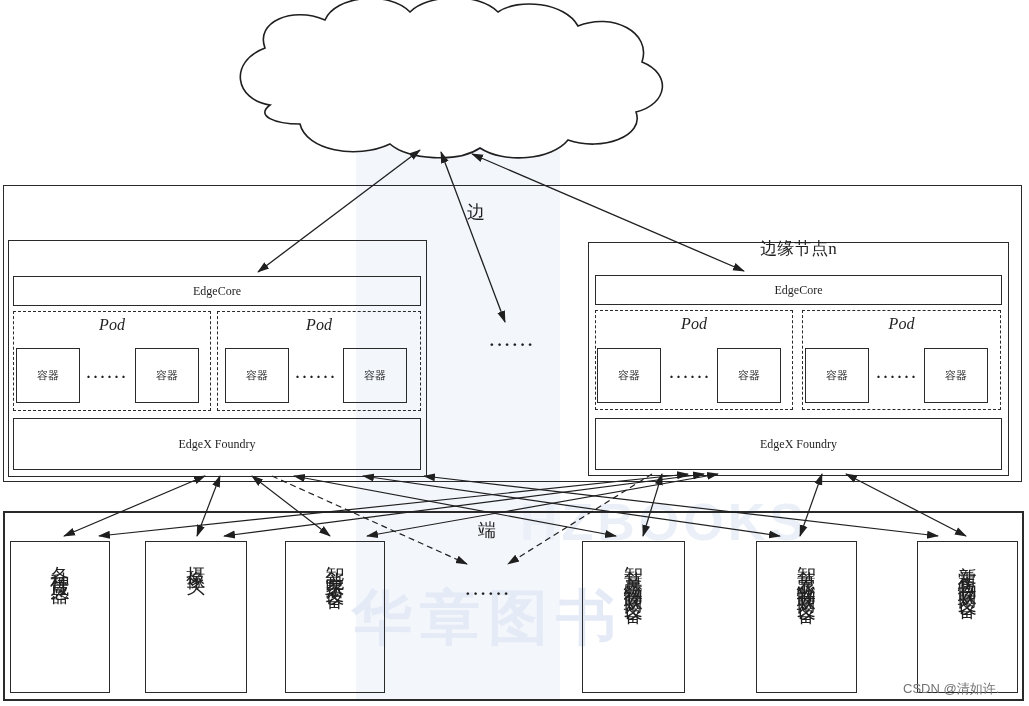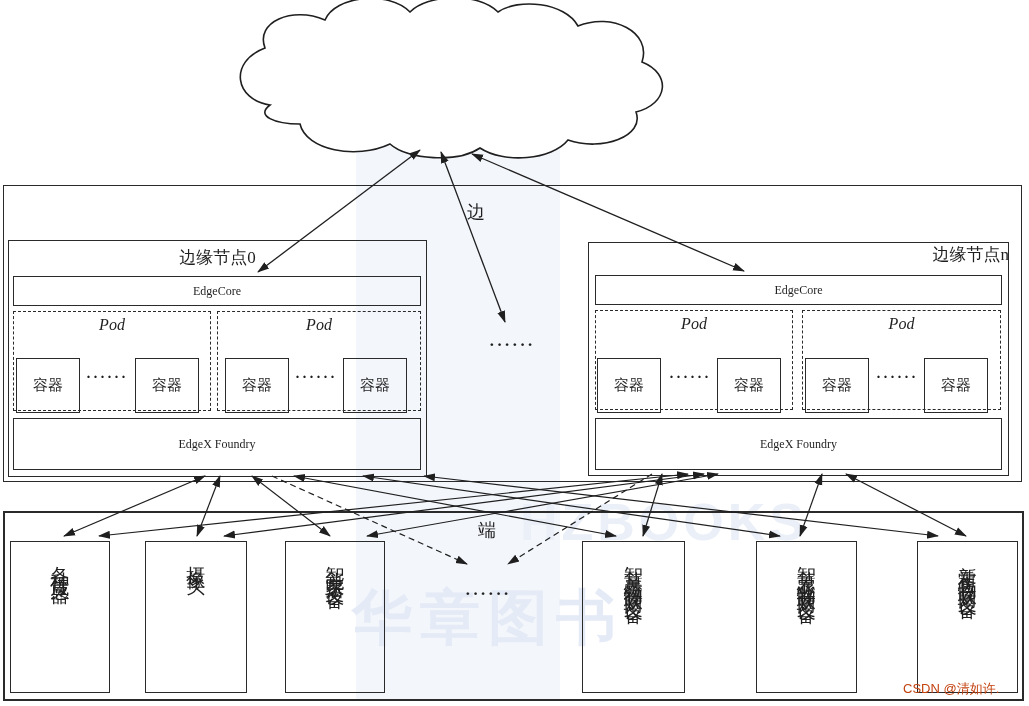--- a/index.html
+++ b/index.html
@@ -15,30 +15,30 @@
   
   svg.lines{position:absolute;left:0;top:0;z-index:3;pointer-events:none;}
   
   .rect{border:1.4px solid #2a2a2a;background:transparent;z-index:2;}
   .layer-rect{border:1.6px solid #2a2a2a;z-index:1;}
   .bar{border:1.3px solid #2a2a2a;display:flex;align-items:center;justify-content:center;
        font-size:12px;z-index:2;background:transparent;}
   .pod{border:1.4px dashed #2a2a2a;z-index:2;font-style:italic;}
   .pod-label{text-align:center;font-size:16px;padding-top:4px;}
   .cbox{border:1.3px solid #2a2a2a;display:flex;align-items:center;justify-content:center;
-        font-size:15px;z-index:2;margin-top:10px;}
+        font-size:11px;z-index:2;}
   .dots{font-weight:bold;font-size:15px;letter-spacing:2px;text-align:center;z-index:2;white-space:nowrap;}
   .title{font-size:17px;text-align:center;z-index:2;}
   .zone-label{font-size:18px;z-index:2;}
   .devbox{border:1.4px solid #2a2a2a;display:flex;justify-content:center;
           padding-top:9px;z-index:2;background:transparent;}
   .vtext{writing-mode:vertical-rl;text-orientation:upright;font-size:19px;
          letter-spacing:5px;line-height:1.65;max-height:146px;}
   .csdn{z-index:4;font-family:"Liberation Sans","DejaVu Sans",sans-serif;
-        font-size:13px;color:#c2410c;white-space:nowrap;}
+        font-size:13px;color:#737373;white-space:nowrap;}
 </style>
 </head>
 <body>
 
 <div class="stage">
 
   <div class="abs wm-band" style="left:356px;top:146px;width:204px;height:554px;"></div>
   <div class="abs wm-latin" style="left:520px;top:492px;font-size:52px;">HZBOOKS</div>
   <div class="abs wm-big" style="left:352px;top:578px;font-size:60px;">华章图书</div>
 
@@ -87,41 +87,40 @@
     </g>
   </svg>
 
   <div class="abs zone-label" style="left:444px;top:60px;font-size:19px;">云</div>
 
   <div class="abs layer-rect" style="left:3px;top:185px;width:1019px;height:297px;"></div>
   <div class="abs zone-label" style="left:467px;top:200px;">边</div>
   <div class="abs dots" style="left:482px;top:335px;width:60px;font-size:17px;">······</div>
 
   <div class="abs rect" style="left:8px;top:240px;width:419px;height:237px;"></div>
-  <div class="abs title" style="left:8px;top:246px;width:419px;">边缘节点0</div>
   <div class="abs bar" style="left:13px;top:276px;width:408px;height:30px;">EdgeCore</div>
 
   <div class="abs pod" style="left:13px;top:311px;width:198px;height:100px;">
     <div class="pod-label">Pod</div>
   </div>
   <div class="abs cbox" style="left:16px;top:348px;width:64px;height:55px;">容器</div>
   <div class="abs dots" style="left:84px;top:369px;width:46px;">······</div>
   <div class="abs cbox" style="left:135px;top:348px;width:64px;height:55px;">容器</div>
 
   <div class="abs pod" style="left:217px;top:311px;width:204px;height:100px;">
     <div class="pod-label">Pod</div>
   </div>
   <div class="abs cbox" style="left:225px;top:348px;width:64px;height:55px;">容器</div>
   <div class="abs dots" style="left:293px;top:369px;width:46px;">······</div>
   <div class="abs cbox" style="left:343px;top:348px;width:64px;height:55px;">容器</div>
 
   <div class="abs bar" style="left:13px;top:418px;width:408px;height:52px;">EdgeX Foundry</div>
 
   <div class="abs rect" style="left:588px;top:242px;width:421px;height:234px;"></div>
-  <div class="abs title" style="left:588px;top:243px;width:421px;text-align:right;">边缘节点n</div>
+  <div class="abs title" style="left:588px;top:237px;width:421px;">边缘节点n</div>
   <div class="abs bar" style="left:595px;top:275px;width:407px;height:30px;">EdgeCore</div>
 
   <div class="abs pod" style="left:595px;top:310px;width:198px;height:100px;">
     <div class="pod-label">Pod</div>
   </div>
   <div class="abs cbox" style="left:597px;top:348px;width:64px;height:55px;">容器</div>
   <div class="abs dots" style="left:667px;top:369px;width:46px;">······</div>
   <div class="abs cbox" style="left:717px;top:348px;width:64px;height:55px;">容器</div>
 
   <div class="abs pod" style="left:802px;top:310px;width:199px;height:100px;">

